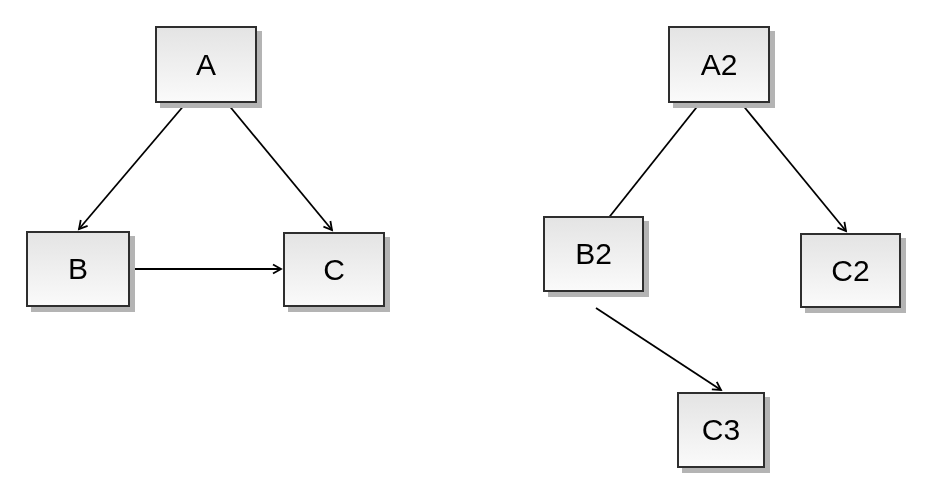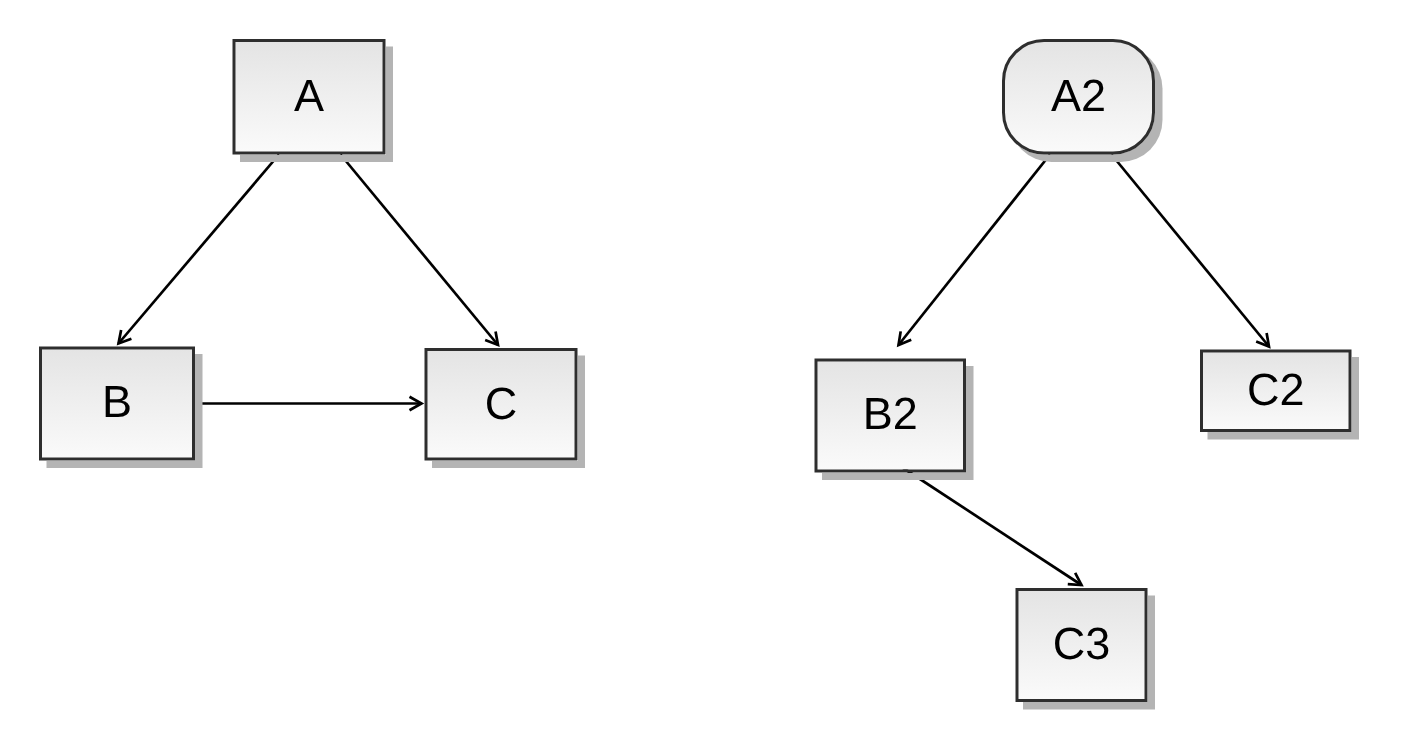--- a/index.html
+++ b/index.html
@@ -64,26 +64,26 @@
   <div id="nodes-layer">
       <div class="node" style="left: 155px; top: 26px; width: 102px; height: 77px;">
         <span class="node-label">A</span>
       </div>
       <div class="node" style="left: 26px; top: 231px; width: 104px; height: 76px;">
         <span class="node-label">B</span>
       </div>
       <div class="node" style="left: 283px; top: 232px; width: 102px; height: 75px;">
         <span class="node-label">C</span>
       </div>
-      <div class="node" style="left: 668px; top: 26px; width: 102px; height: 77px; border-radius: 28px;">
+      <div class="node" style="left: 668px; top: 26px; width: 102px; height: 77px;">
         <span class="node-label">A2</span>
       </div>
-      <div class="node" style="left: 543px; top: 239px; width: 101px; height: 76px;">
+      <div class="node" style="left: 543px; top: 216px; width: 101px; height: 76px;">
         <span class="node-label">B2</span>
       </div>
-      <div class="node" style="left: 800px; top: 233px; width: 101px; height: 55px;">
+      <div class="node" style="left: 800px; top: 233px; width: 101px; height: 75px;">
         <span class="node-label">C2</span>
       </div>
       <div class="node" style="left: 677px; top: 392px; width: 88px; height: 76px;">
         <span class="node-label">C3</span>
       </div>
     </div>
 </div>
 
 </body></html>

